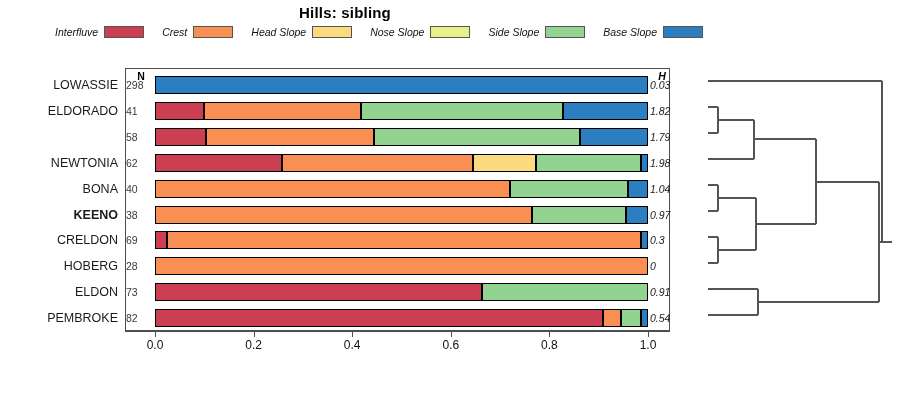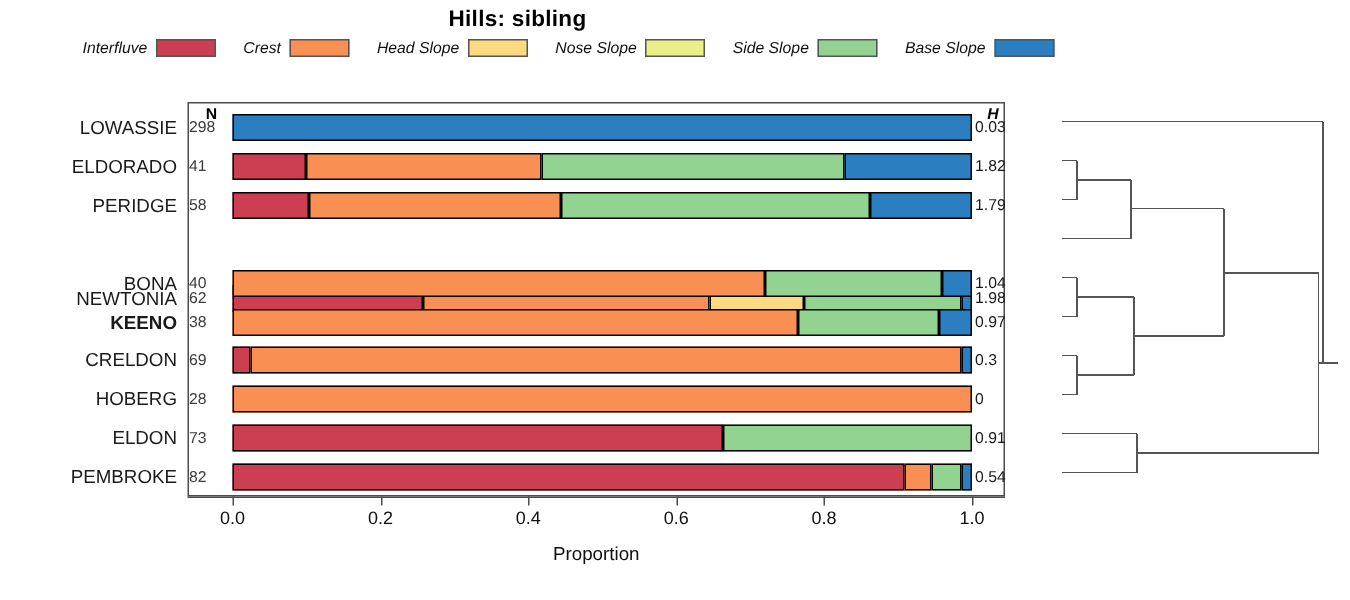--- a/index.html
+++ b/index.html
@@ -110,20 +110,21 @@
     font-size: 10.5px;
     line-height: 26px;
     color: #3a3a3a;
   }
   .row-h {
     position: absolute;
     left: 650px;
     width: 34px;
     text-align: left;
     font-size: 10.5px;
+    font-style: italic;
     line-height: 26px;
     color: #1a1a1a;
   }
 
   .bar {
     position: absolute;
     left: 155px;
     top: 4px;
     width: 493px;
     height: 18px;
@@ -234,31 +235,30 @@
         <div class="row-n">41</div>
         <div class="bar">
           <div class="seg" style="left: 0px; width: 49.3px; background: rgb(204, 63, 82);"></div>
           <div class="seg" style="left: 49.3px; width: 156.774px; background: rgb(249, 143, 82);"></div>
           <div class="seg" style="left: 206.074px; width: 202.13px; background: rgb(146, 211, 145);"></div>
           <div class="seg" style="left: 408.204px; width: 84.796px; background: rgb(43, 127, 192);"></div>
         </div>
         <div class="row-h">1.82</div>
       </div>
       <div class="row" style="top: 123.8px;">
-        <div class="row-label">PERIDGE</div>
         <div class="row-n">58</div>
         <div class="bar">
           <div class="seg" style="left: 0px; width: 50.779px; background: rgb(204, 63, 82);"></div>
           <div class="seg" style="left: 50.779px; width: 168.606px; background: rgb(249, 143, 82);"></div>
           <div class="seg" style="left: 219.385px; width: 205.581px; background: rgb(146, 211, 145);"></div>
           <div class="seg" style="left: 424.966px; width: 68.034px; background: rgb(43, 127, 192);"></div>
         </div>
         <div class="row-h">1.79</div>
       </div>
-      <div class="row" style="top: 149.7px; margin-top: 36px;">
+      <div class="row" style="top: 149.7px;">
         <div class="row-label">NEWTONIA</div>
         <div class="row-n">62</div>
         <div class="bar">
           <div class="seg" style="left: 0px; width: 127.194px; background: rgb(204, 63, 82);"></div>
           <div class="seg" style="left: 127.194px; width: 190.791px; background: rgb(249, 143, 82);"></div>
           <div class="seg" style="left: 317.985px; width: 62.611px; background: rgb(252, 218, 127);"></div>
           <div class="seg" style="left: 380.596px; width: 105.009px; background: rgb(146, 211, 145);"></div>
           <div class="seg" style="left: 485.605px; width: 7.395px; background: rgb(43, 127, 192);"></div>
         </div>
         <div class="row-h">1.98</div>
@@ -331,21 +331,20 @@
       <div class="tick-label" style="left: 253.6px;">0.2</div>
       <div class="tick" style="left: 352.2px;"></div>
       <div class="tick-label" style="left: 352.2px;">0.4</div>
       <div class="tick" style="left: 450.8px;"></div>
       <div class="tick-label" style="left: 450.8px;">0.6</div>
       <div class="tick" style="left: 549.4px;"></div>
       <div class="tick-label" style="left: 549.4px;">0.8</div>
       <div class="tick" style="left: 648px;"></div>
       <div class="tick-label" style="left: 648px;">1.0</div>
     </div>
-  <div class="axis-title">Proportion</div>
 
   <svg class="dendro" viewBox="0 0 210 285">
     <g fill="none" stroke="#555555" stroke-width="1.2" shape-rendering="crispEdges">
 
       <path d="M 18 21 L 192 21"></path>
 
       <path d="M 18 47 L 28 47"></path>
       <path d="M 18 73 L 28 73"></path>
       <path d="M 28 47 L 28 73"></path>
       <path d="M 28 60 L 64 60"></path>

